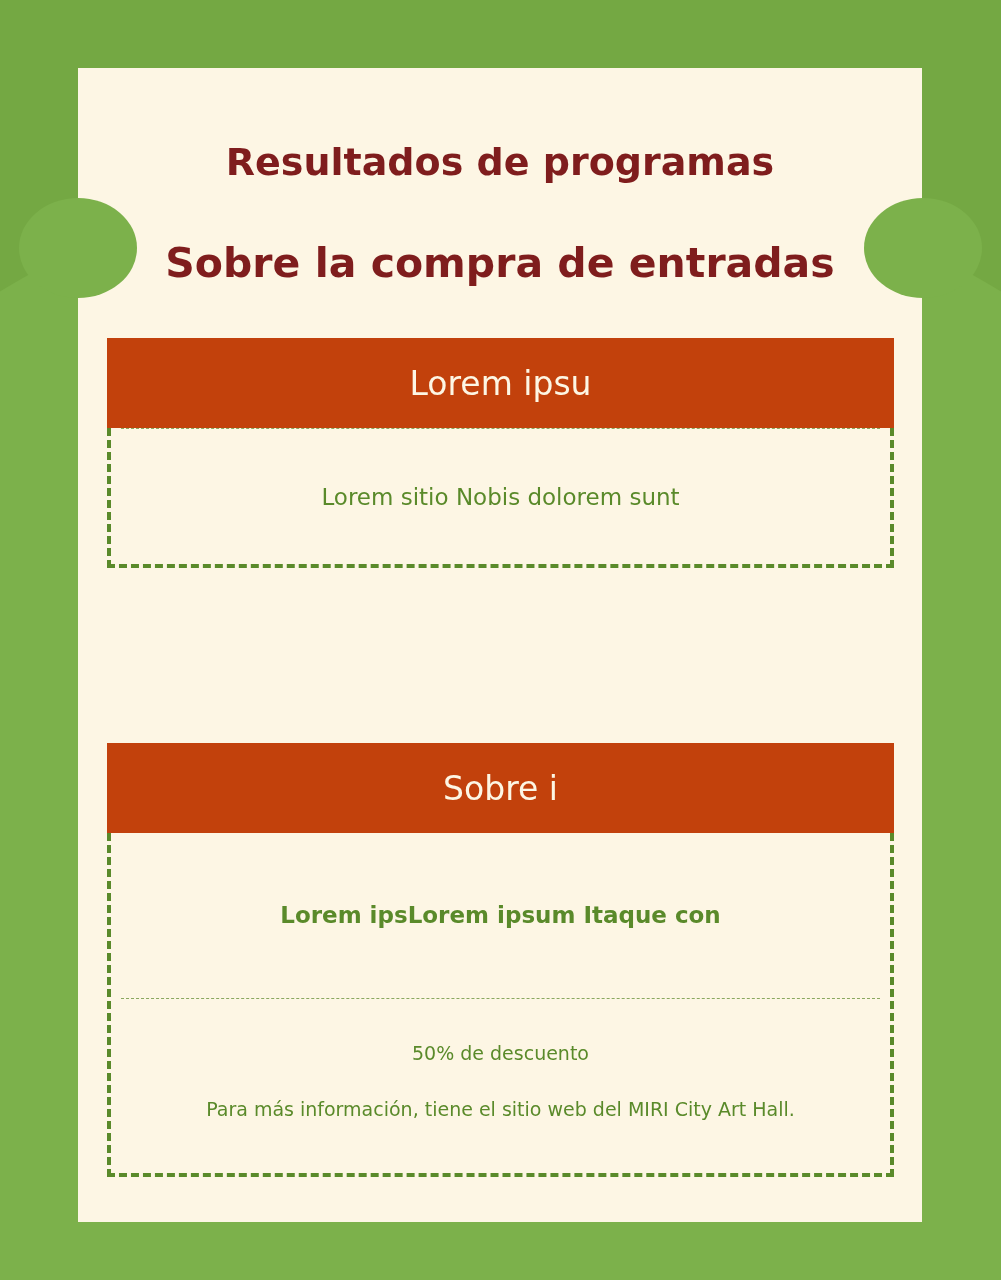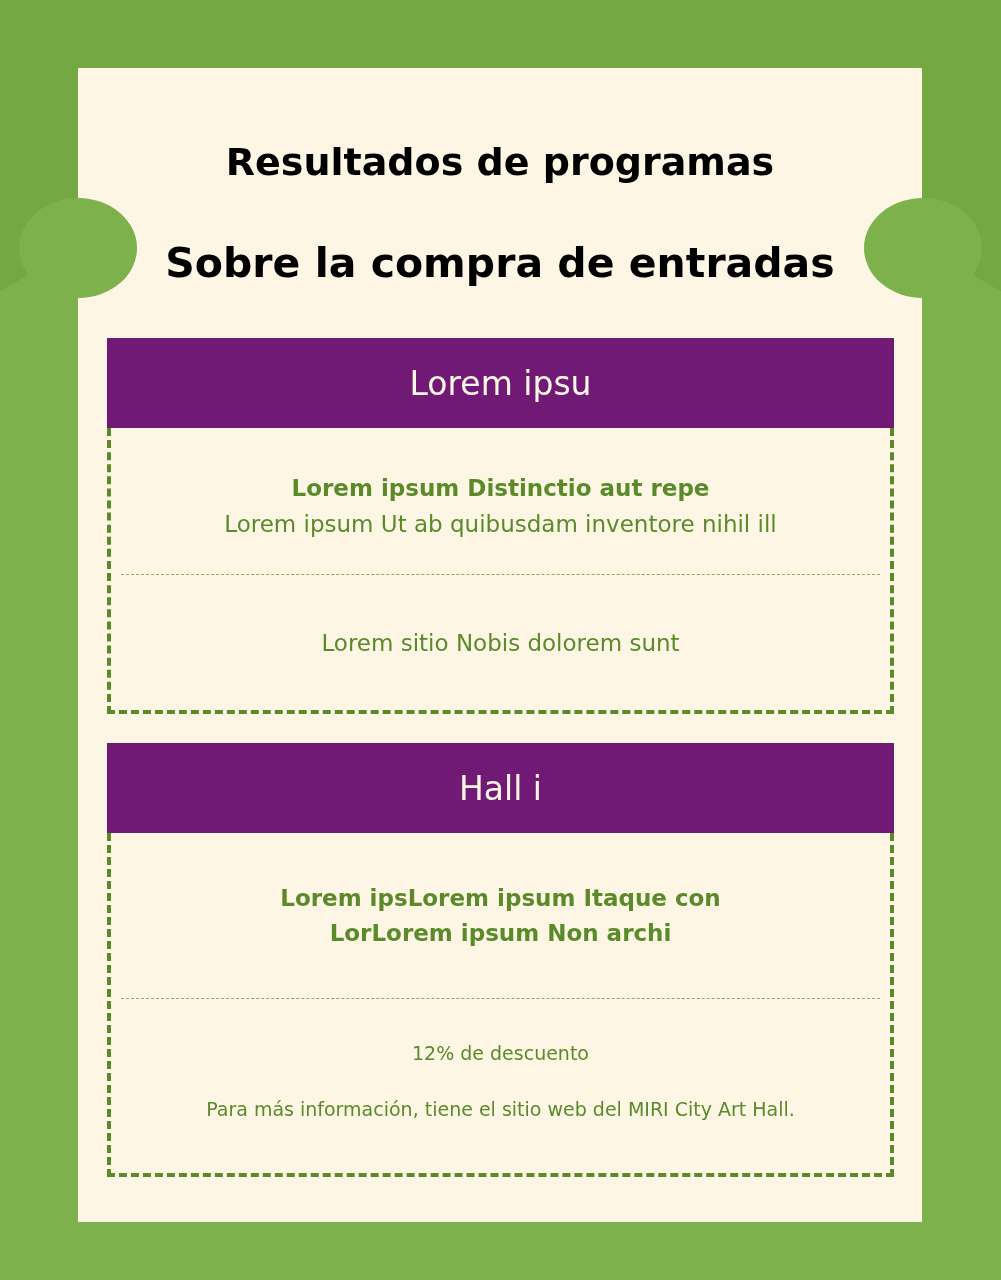--- a/index.html
+++ b/index.html
@@ -17,28 +17,28 @@
       background: #fdf6e4;
     }
     .notch {
       position: absolute; top: 198px; width: 118px; height: 100px;
       border-radius: 50%; background: #7cb14b;
     }
     .notch.left { left: 19px; }
     .notch.right { left: 864px; }
     .title {
       position: absolute; left: 78px; width: 844px; text-align: center;
-      color: #000000; font-weight: bold; margin: 0;
+      color: #7f1d1d; font-weight: bold; margin: 0;
     }
     .title.l1 { top: 140px; font-size: 38px; }
     .title.l2 { top: 239px; font-size: 41px; }
 
     .card { position: absolute; left: 107px; width: 787px; }
     .card-header {
-      height: 90px; background: #701a75; color: #fdf6e4;
+      height: 90px; background: #c2410c; color: #fdf6e4;
       display: flex; align-items: center; justify-content: center;
       font-size: 33px;
     }
     .card-body {
       position: relative;
       border-left: 4px dashed #5a8a2a;
       border-right: 4px dashed #5a8a2a;
       border-bottom: 4px dashed #5a8a2a;
       color: #5a8a2a; text-align: center;
     }
@@ -57,38 +57,33 @@
 <div class="ticket"></div>
 <div class="notch left"></div>
 <div class="notch right"></div>
 
 <h1 class="title l1">Resultados de programas</h1>
 <h2 class="title l2">Sobre la compra de entradas</h2>
 
 <div class="card" style="top:338px;">
   <div class="card-header">Lorem ipsu</div>
   <div class="card-body">
-    <div class="section" style="height:146px;">
-      <div class="bold" style="margin-top:10px;">Lorem ipsum Distinctio aut repe</div>
-      <div class="reg">Lorem ipsum Ut ab quibusdam inventore nihil ill</div>
-    </div>
     <div class="divider"></div>
     <div class="section" style="height:135px;">
       <div class="reg">Lorem sitio Nobis dolorem sunt</div>
     </div>
   </div>
 </div>
 
 <div class="card" style="top:743px;">
-  <div class="card-header">Hall i</div>
+  <div class="card-header">Sobre i</div>
   <div class="card-body">
     <div class="section" style="height:165px;">
       <div class="bold">Lorem ipsLorem ipsum Itaque con</div>
-      <div class="bold">LorLorem ipsum Non archi</div>
     </div>
     <div class="divider"></div>
     <div class="section" style="height:174px;">
-      <div class="small">12% de descuento</div>
+      <div class="small">50% de descuento</div>
       <div class="gap"></div>
       <div class="small" style="margin-bottom:10px;">Para más información, tiene el sitio web del MIRI City Art Hall.</div>
     </div>
   </div>
 </div>
 
 </body></html>

